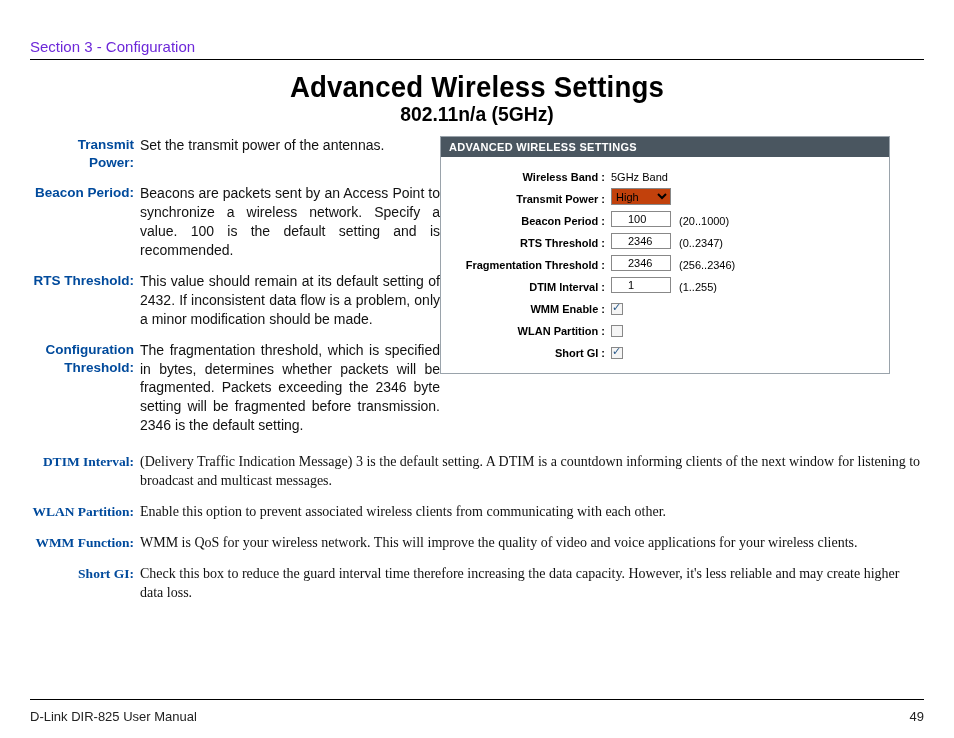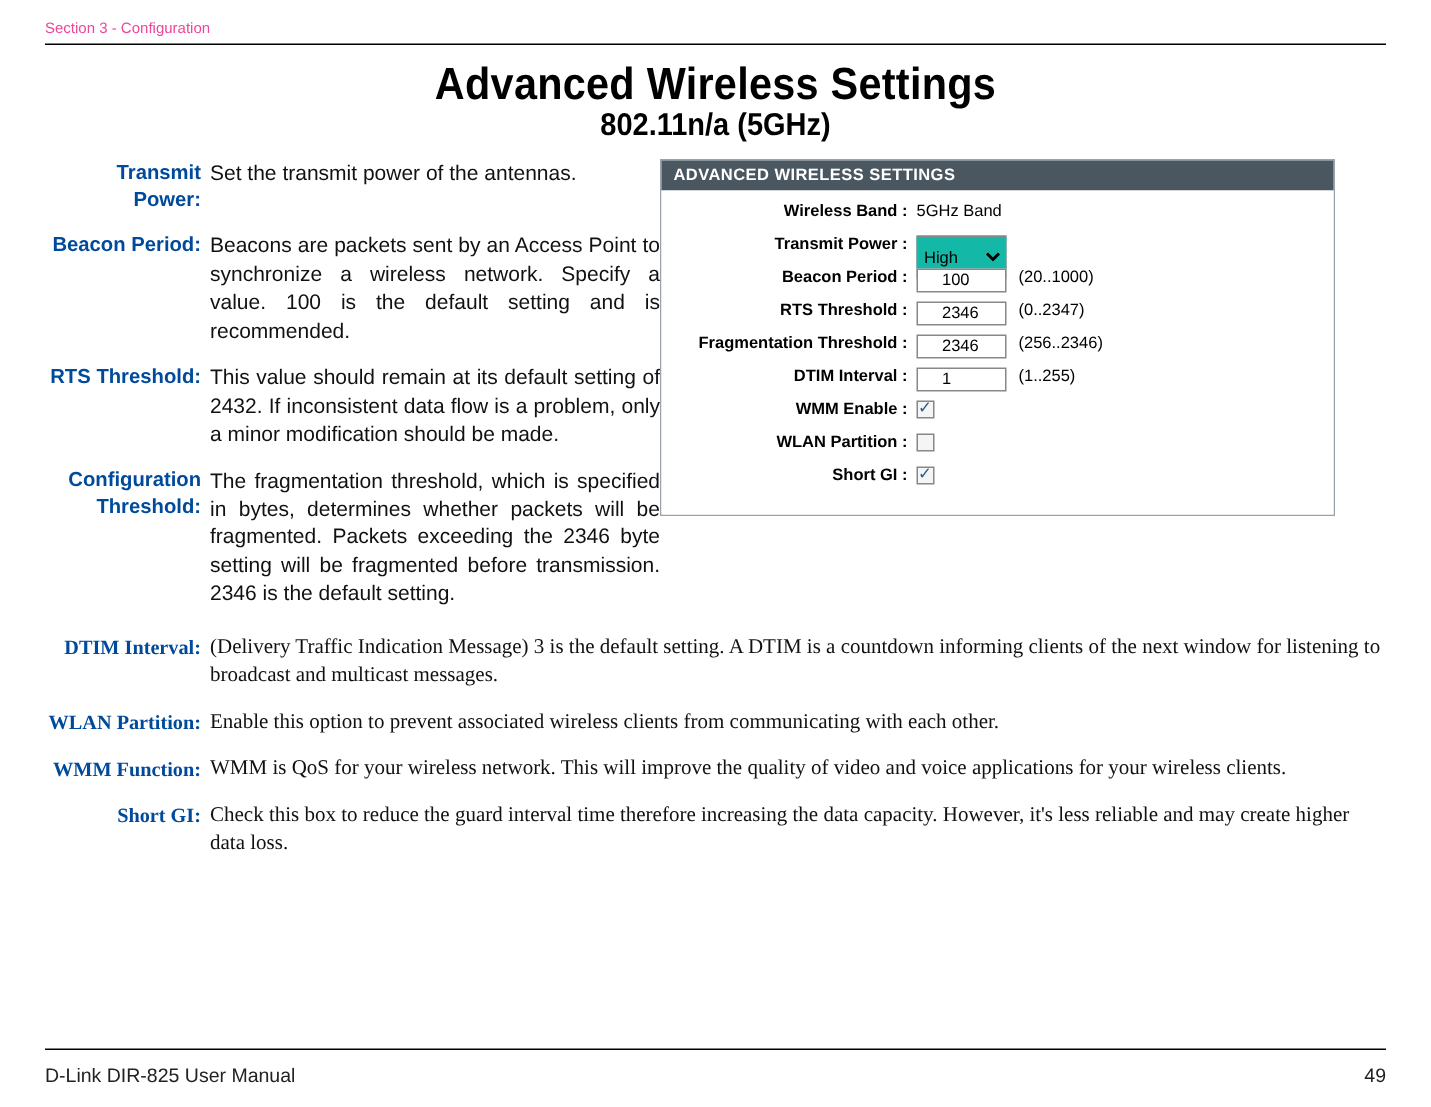--- a/index.html
+++ b/index.html
@@ -6,23 +6,24 @@
   body {
     font-family: Arial, Helvetica, sans-serif;
     background: #fff;
     width: 954px;
     height: 738px;
     padding: 14px 30px 14px 30px;
     color: #000;
     position: relative;
   }
   .section-header {
-    font-size: 10px;
-    color: #ec4899;
+    font-size: 15px;
+    color: #6d28d9;
     margin-bottom: 4px;
+    margin-top: 24px;
   }
   hr.top-rule {
     border: none;
     border-top: 1px solid #000;
     margin-bottom: 10px;
   }
   hr.bot-rule {
     border: none;
     border-top: 1px solid #000;
     margin-top: 10px;
@@ -99,21 +100,21 @@
     font-size: 11px;
     padding: 4px 8px;
     letter-spacing: 0.3px;
   }
   .panel-body {
     padding: 8px 10px 10px 10px;
     background: #fff;
   }
   .form-row {
     display: flex;
-    align-items: flex-start;
+    align-items: flex-end;
     margin-bottom: 4px;
     height: 18px;
   }
   .form-label {
     flex: 0 0 160px;
     text-align: right;
     font-weight: bold;
     font-size: 11px;
     color: #000;
     padding-right: 6px;
@@ -125,24 +126,24 @@
   .form-input {
     width: 60px;
     height: 16px;
     font-size: 11px;
     border: 1px solid #888;
     padding: 0 16px;
     font-family: Arial, sans-serif;
   }
   .form-select {
     width: 60px;
-    height: 29px;
+    height: 17px;
     font-size: 11px;
     border: 1px solid #888;
-    background: #14b8a6;
+    background: #c2410c;
     font-family: Arial, sans-serif;
   }
   .form-range {
     font-family: Liberation Sans, sans-serif;
     font-size: 11px;
     color: #000;
     margin-left: 8px;
   }
   .form-check {
     width: 12px; height: 12px;

